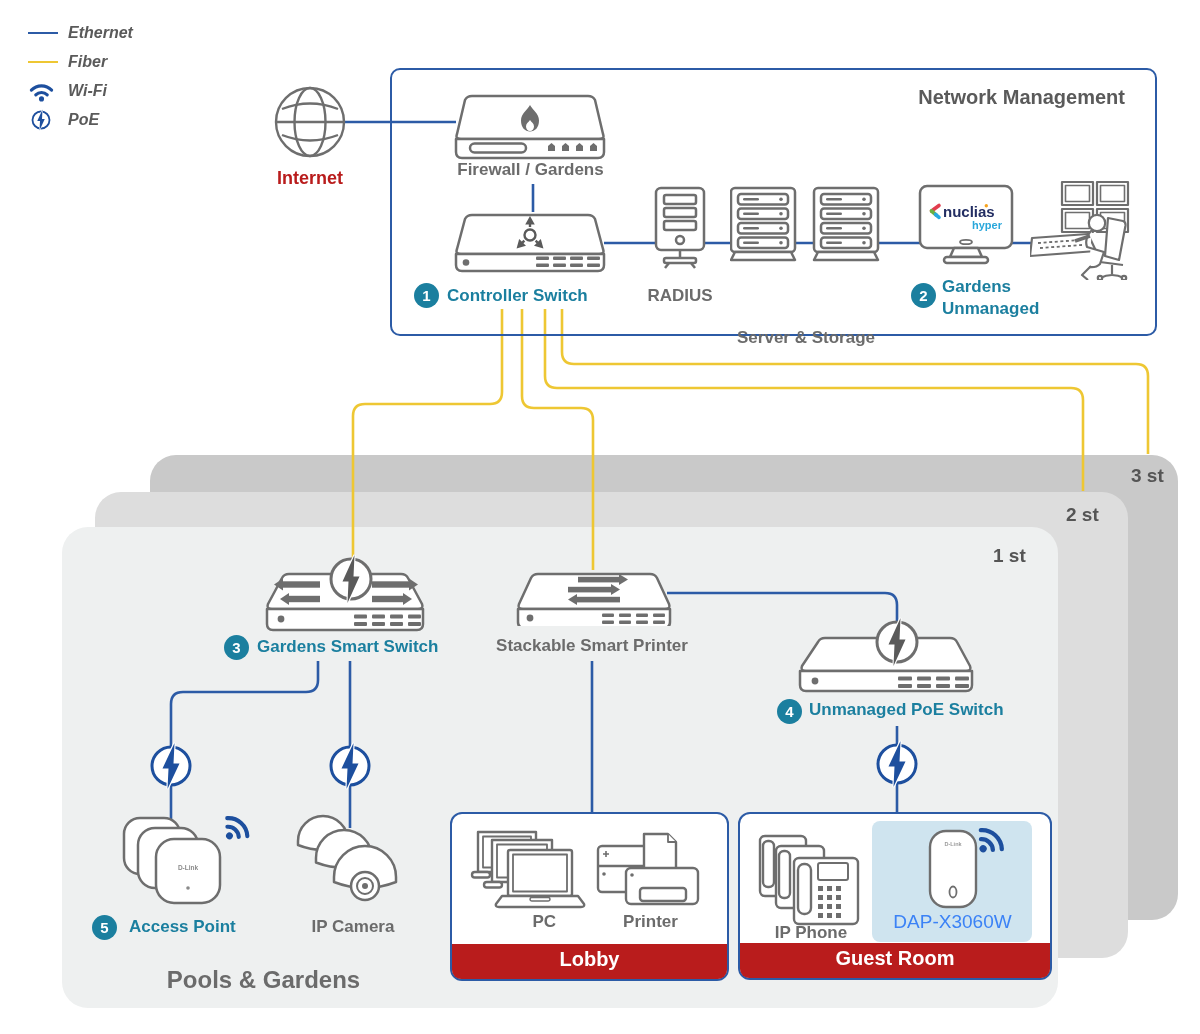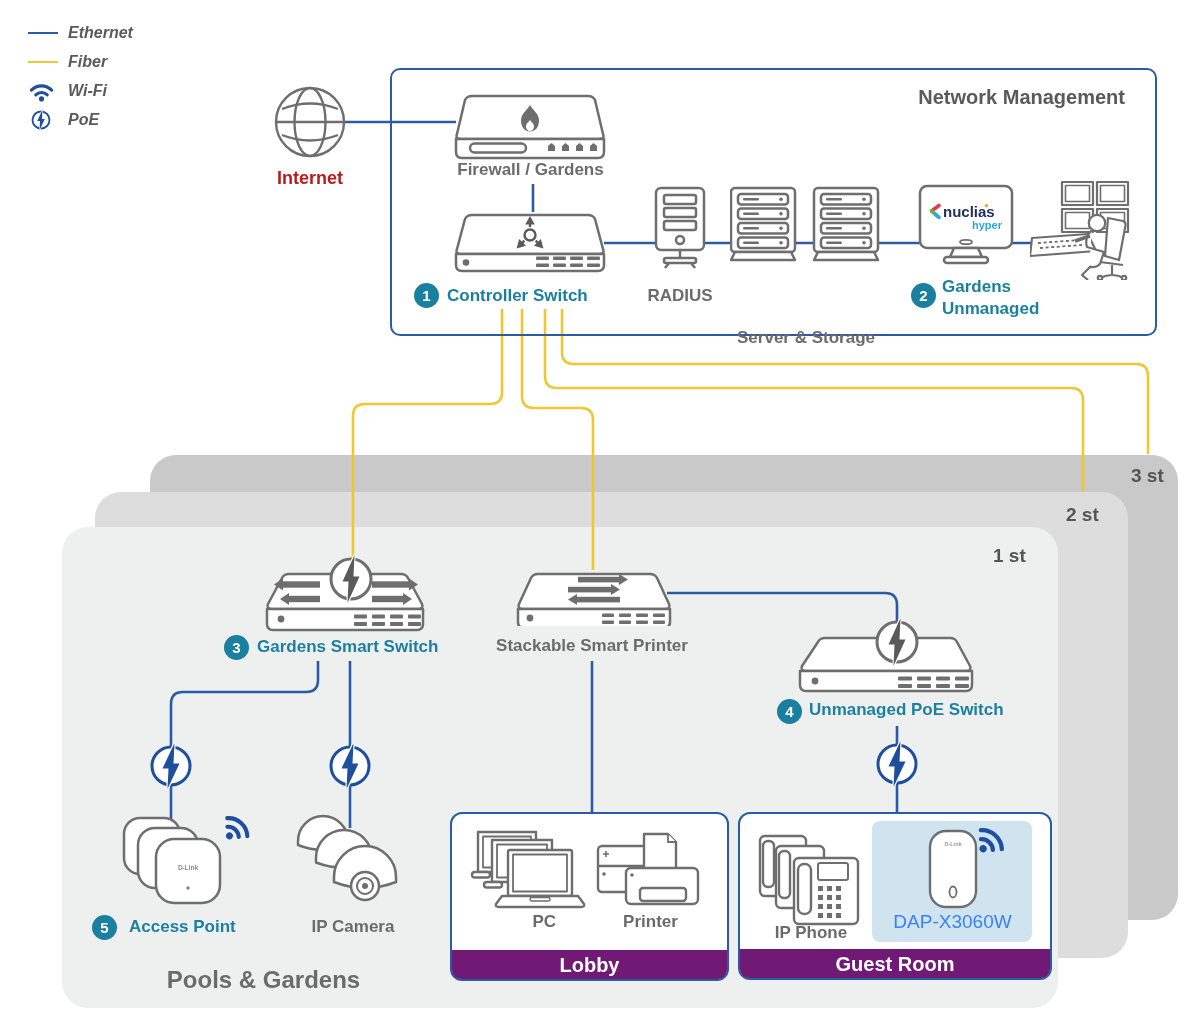--- a/index.html
+++ b/index.html
@@ -8,21 +8,21 @@
   .abs{position:absolute;}
   .panel{position:absolute;border-radius:26px;}
   .floor-lbl{position:absolute;font-size:19px;font-weight:bold;color:#555;}
   .dev-lbl{position:absolute;font-size:17px;font-weight:bold;color:#6b6b6b;}
   .teal-lbl{position:absolute;font-size:17px;font-weight:bold;color:#1b7f9f;}
   .badge{position:absolute;width:25px;height:25px;border-radius:50%;background:#1b7f9f;color:#fff;
          font-size:15px;font-weight:bold;display:flex;align-items:center;justify-content:center;}
   .nm-box{position:absolute;left:390px;top:68px;width:763px;height:264px;border:2.5px solid #2c5ba6;border-radius:10px;background:transparent;}
   .nm-title{position:absolute;left:850px;top:86px;width:275px;text-align:right;font-size:20px;font-weight:bold;color:#5a5a5a;}
   .room-box{position:absolute;border:2.5px solid #2c5ba6;border-radius:12px;background:#fff;}
-  .room-footer{position:absolute;left:0;right:0;bottom:0;height:29px;background:#701a75;color:#fff;
+  .room-footer{position:absolute;left:0;right:0;bottom:0;height:35px;background:#b91c1c;color:#fff;
                font-size:20px;font-weight:bold;text-align:center;line-height:31px;border-radius:0 0 9px 9px;}
   .legend{position:absolute;left:28px;top:18px;}
   .legend-row{display:flex;align-items:center;height:29px;font-style:italic;}
   .legend-icon{width:40px;display:flex;align-items:center;}
   .legend-text{font-size:16px;font-weight:bold;color:#5a5a5a;}
   .legend-line{width:30px;height:0;border-top:2.6px solid;}
   svg{display:block;}
   .wires{position:absolute;left:0;top:0;pointer-events:none;}
   .dap-panel{position:absolute;left:872px;top:821px;width:160px;height:121px;background:#cfe4ef;border-radius:8px;}
   .dap-lbl{position:absolute;font-size:19px;font-weight:normal;color:#3b82f6;}

